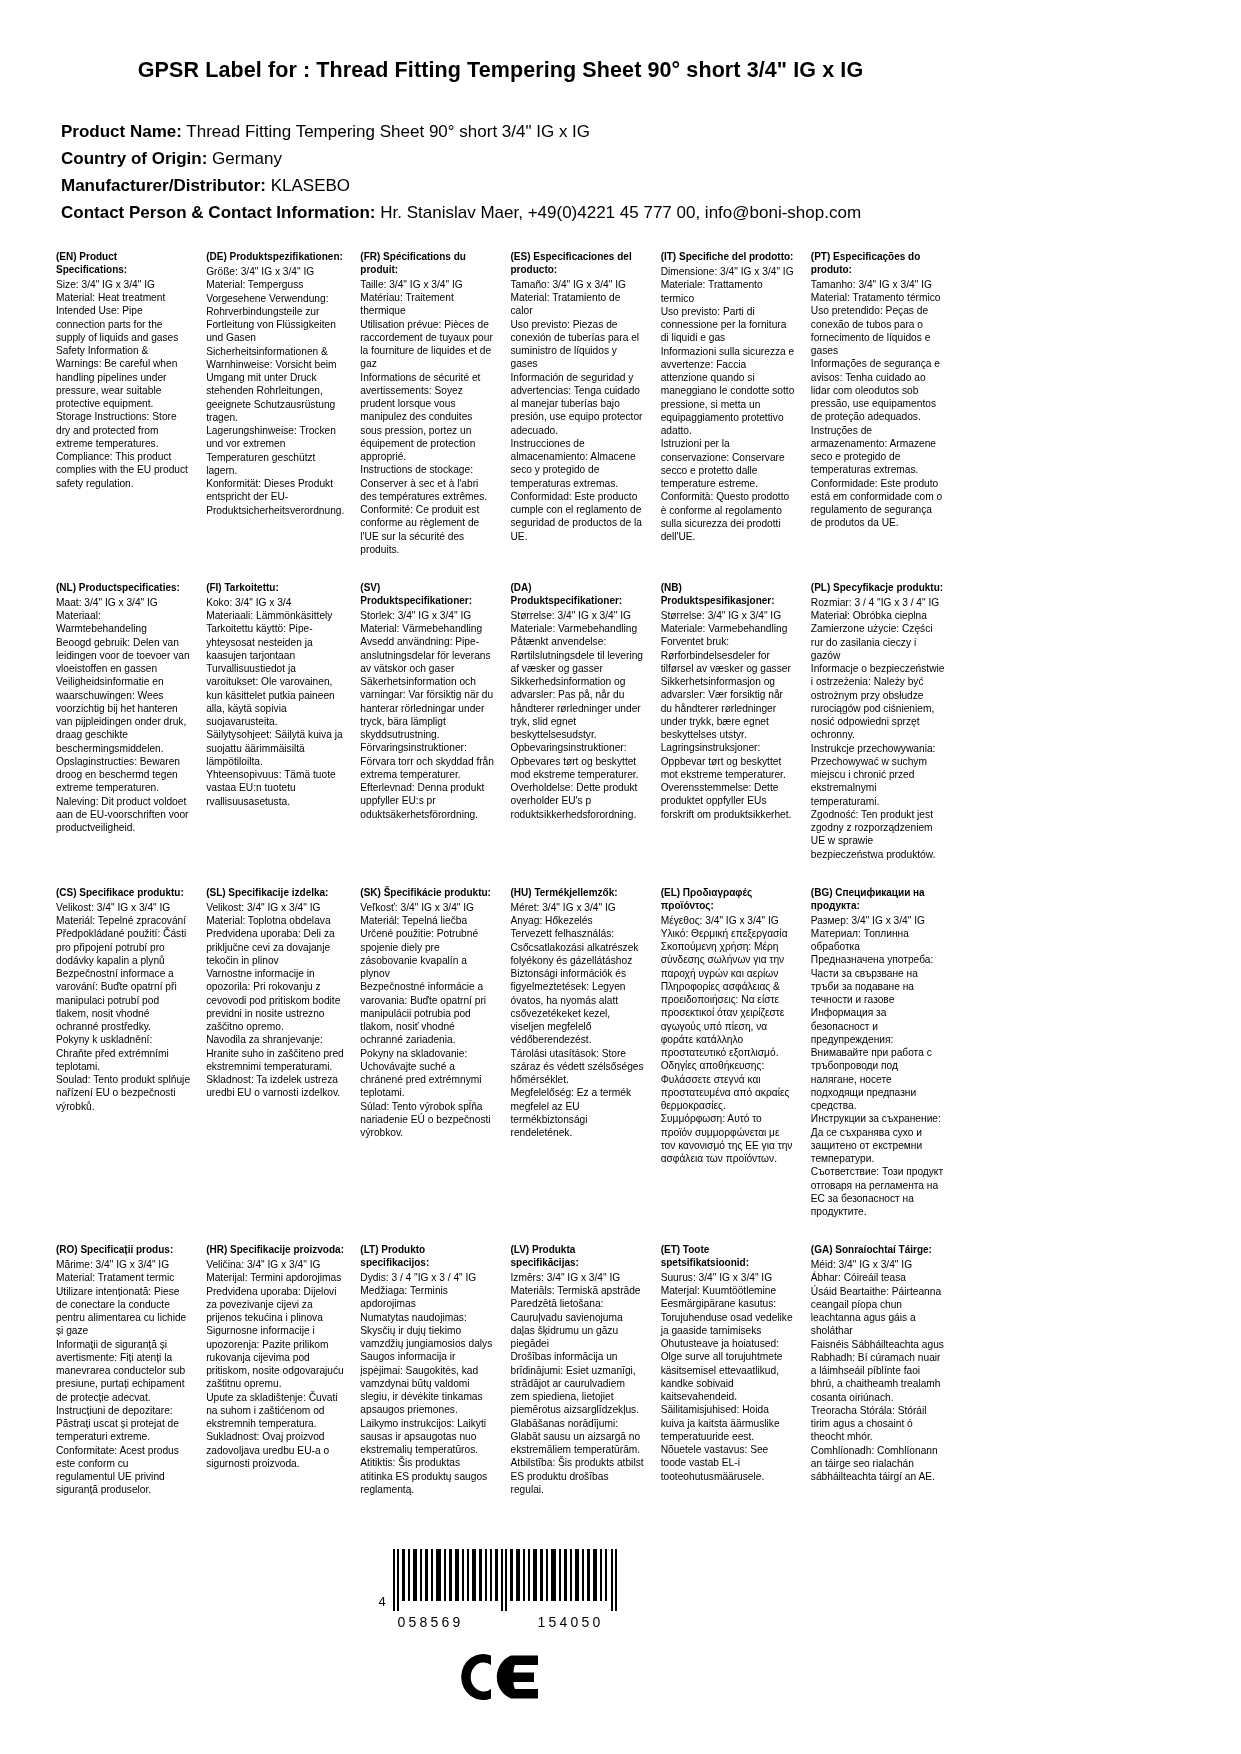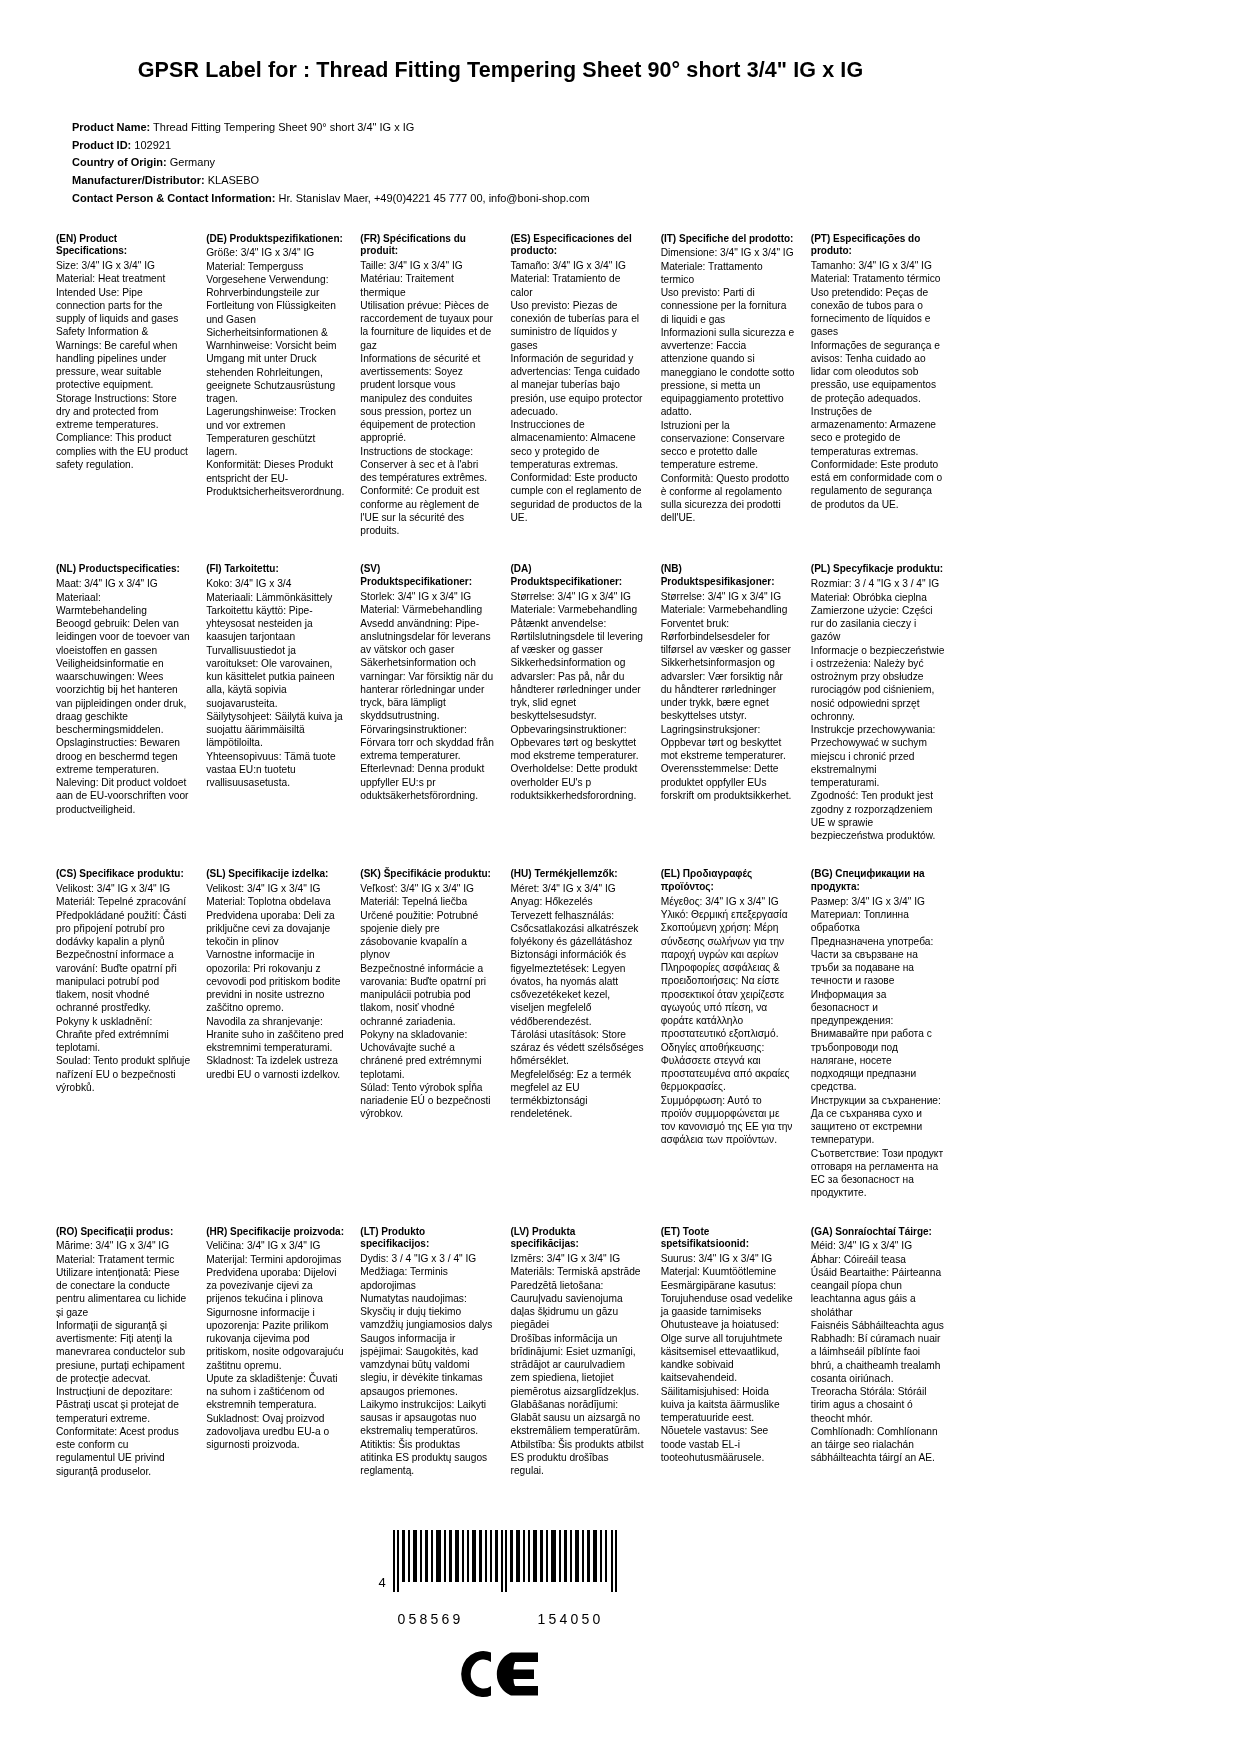--- a/index.html
+++ b/index.html
@@ -23,22 +23,22 @@
   }
   h1.doc-title {
     font-size: 21.5px;
     line-height: 1.35;
     font-weight: bold;
     text-align: center;
     margin: 8px 70px 34px 70px;
     letter-spacing: 0.1px;
   }
   .meta {
-    margin: 0 0 26px 16px;
-    font-size: 11px;
+    margin: 0 0 26px 5px;
+    font-size: 17px;
     line-height: 1.52;
   }
   .meta-row {
     margin: 0 0 1px 0;
   }
   .meta-label {
     font-weight: bold;
   }
   .meta-value {
     font-weight: normal;
@@ -83,21 +83,21 @@
   }
   .barcode-svg {
     display: block;
   }
   .barcode-digits {
     display: flex;
     justify-content: center;
     align-items: center;
     font-size: 14px;
     letter-spacing: 3.2px;
-    margin-top: 19px;
+    margin-top: 3px;
     font-family: "Liberation Sans", sans-serif;
   }
   .digits-left { margin-right: 74px; }
   .marks {
     margin-top: 18px;
     display: flex;
     align-items: center;
     justify-content: center;
     gap: 84px;
     flex-direction: column;
@@ -109,24 +109,20 @@
 <body>
 
 <div class="page">
 
   <h1 class="doc-title">GPSR Label for : Thread Fitting Tempering Sheet 90° short 3/4" IG x IG</h1>
 
   <div class="meta">
     <div class="meta-row">
       <span class="meta-label">Product Name:</span>
       <span class="meta-value">Thread Fitting Tempering Sheet 90° short 3/4" IG x IG</span>
-    </div>
-    <div class="meta-row">
-      <span class="meta-label">Product ID:</span>
-      <span class="meta-value">102921</span>
     </div>
     <div class="meta-row">
       <span class="meta-label">Country of Origin:</span>
       <span class="meta-value">Germany</span>
     </div>
     <div class="meta-row">
       <span class="meta-label">Manufacturer/Distributor:</span>
       <span class="meta-value">KLASEBO</span>
     </div>
     <div class="meta-row">

